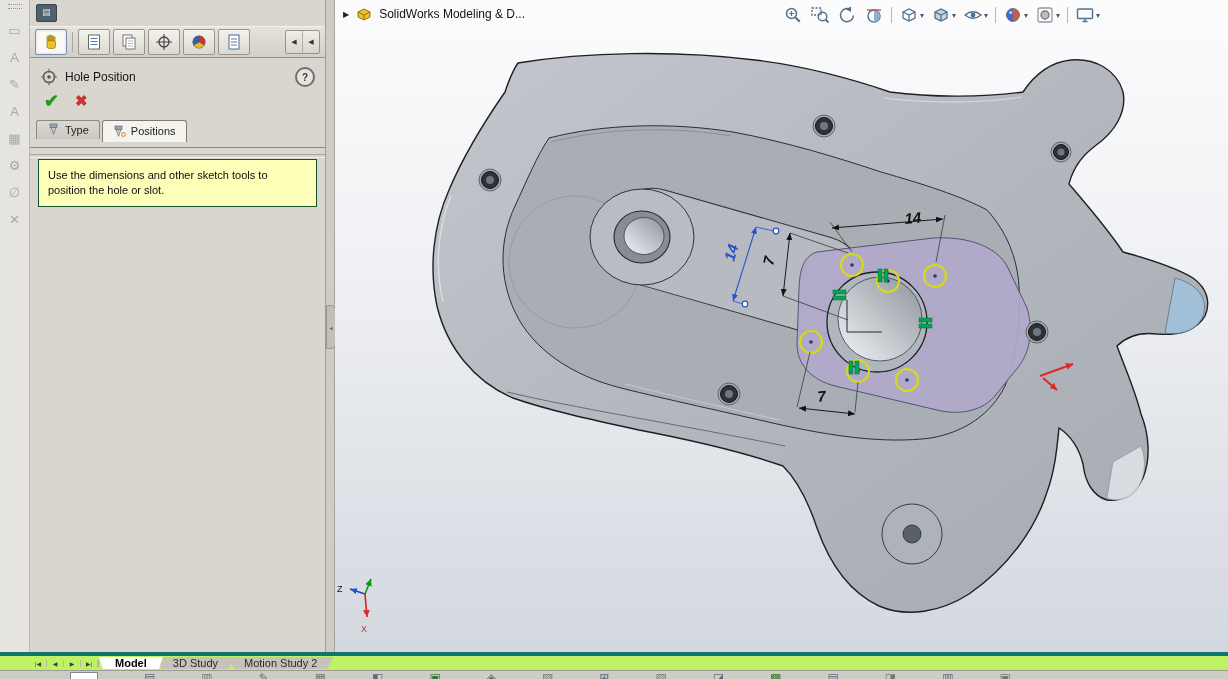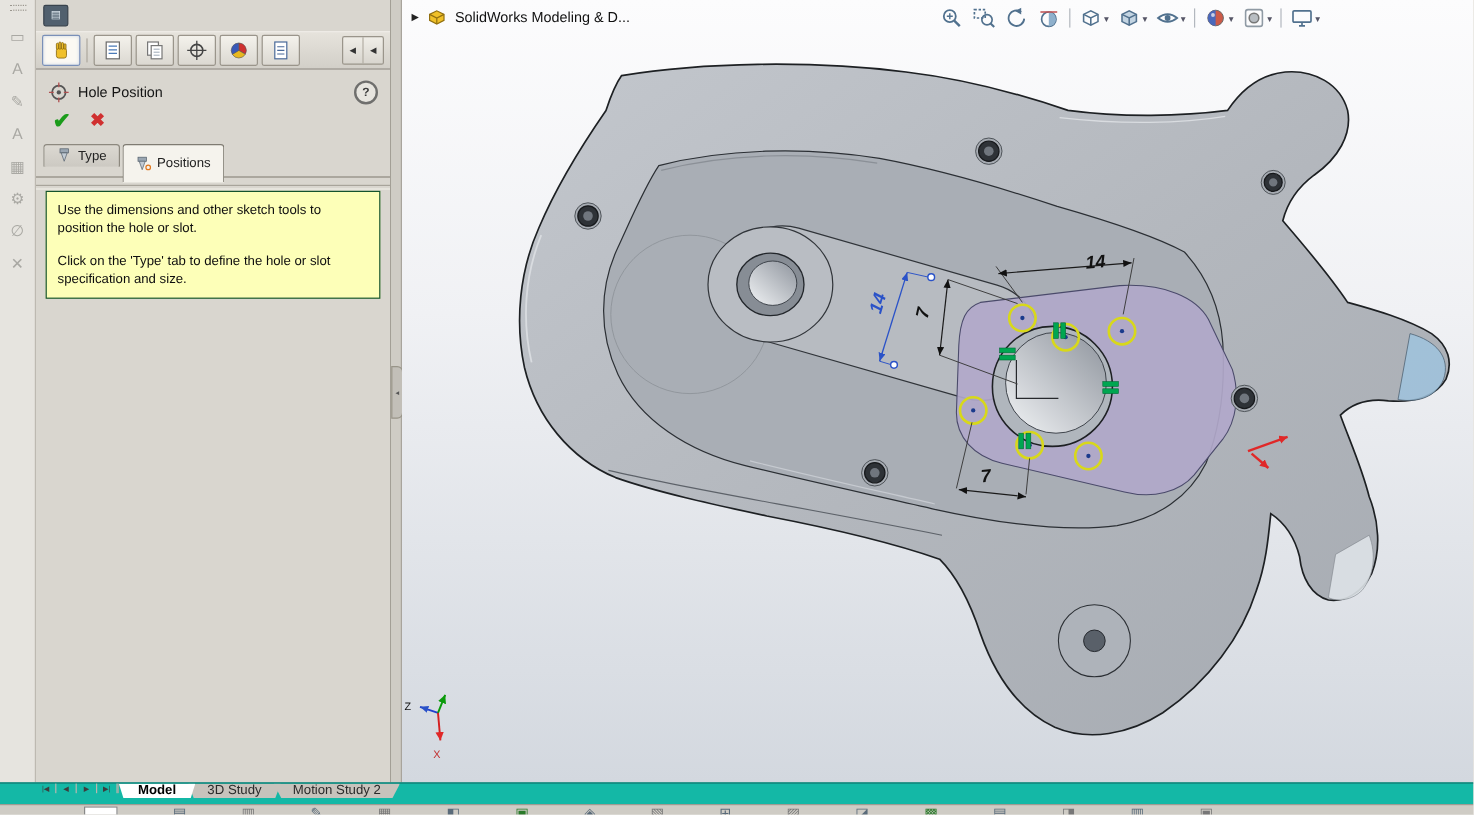--- a/index.html
+++ b/index.html
@@ -23,21 +23,21 @@
   .fly-btn{width:16px;height:22px;display:flex;align-items:center;justify-content:center;font-size:7px;color:#333}
   .fly-btn + .fly-btn{border-left:1px solid #b3aea5}
   .pm-header{display:flex;align-items:center;gap:7px;padding:9px 10px 3px}
   .pm-title{font-weight:normal;font-size:12px;color:#141414}
   .help-btn{margin-left:auto;width:16px;height:16px;border:2px solid #6f6f6d;border-radius:50%;color:#3c3c3c;font-size:10px;font-weight:bold;display:flex;align-items:center;justify-content:center;background:#e7e5df}
   .pm-actions{display:flex;gap:16px;padding:2px 14px 8px;align-items:center}
   .ok{color:#1b9c1b;font-size:18px;font-weight:bold;line-height:18px}
   .cancel{color:#d03030;font-size:15px;font-weight:bold;line-height:16px}
   .pm-tabs{display:flex;padding:2px 6px 0;height:27px;border-bottom:1px solid #8d897f;gap:2px}
   .pm-tab{display:flex;align-items:center;gap:5px;font-size:11px;color:#222;padding:3px 10px 4px;border:1px solid #8d897f;border-bottom:none;border-radius:3px 3px 0 0;background:linear-gradient(#dcd9d2,#ccc9c2);height:19px;box-sizing:border-box}
-  .pm-tab.active{background:#f5f3ed;height:32px;border-color:#7f7b72}
+  .pm-tab.active{background:#f5f3ed;height:22px;border-color:#7f7b72}
   .groove{height:2px;border-top:1px solid #a8a49b;border-bottom:1px solid #efede7;margin-top:6px}
   .pm-section-head{display:flex;align-items:center;padding:9px 10px 6px;font-size:11px;font-weight:bold;color:#1e1e1e}
   .chev{margin-left:auto;color:#555;font-size:10px;font-weight:normal}
   .note{margin:1px 8px;background:#fdffb8;border:1px solid #14532d;padding:8px 9px;font-size:11px;color:#0e0e0e;line-height:1.35}
   .note p{margin:0}
   .note p + p{margin-top:13px}
 
   
   .splitter{position:absolute;left:326px;top:0;width:8px;height:652px;background:#cfccc5;border-right:1px solid #a8a49c}
   .split-handle{position:absolute;left:0;top:305px;width:8px;height:42px;background:#c2bfb8;border:1px solid #989488;border-radius:0 5px 5px 0;display:flex;align-items:center;justify-content:center;font-size:6px;color:#555}
@@ -51,21 +51,21 @@
   .hud .sep{width:1px;height:16px;background:#b2b7be}
   .caret{font-size:8px;color:#556}
   .scene{position:absolute;left:0;top:0}
   .scene text{font-family:"Liberation Sans",sans-serif}
   .dim-text{font-size:15px;font-style:italic;font-weight:bold;fill:#111}
   .dim-text.blue{fill:#2a52c8}
   .triad-label{font-size:9px;fill:#111}
   .triad-label.red{fill:#c23030}
 
   
-  .bottom-bar{position:absolute;left:0;top:652px;width:1228px;height:18px;background:#14b8a6;border-top:1px solid #0f766e;display:flex;align-items:flex-start;box-sizing:border-box}
+  .bottom-bar{position:absolute;left:0;top:652px;width:1228px;height:18px;background:#bef264;border-top:4px solid #0f766e;display:flex;align-items:center;box-sizing:border-box}
   .nav-btns{display:flex;margin-left:30px;border-right:1px solid #aba79e}
   .nav-btn{width:16px;display:flex;align-items:center;justify-content:center;font-size:6px;color:#3d3d3d;border-right:1px solid #bab6ae}
   .mtab{font-size:11px;padding:0 16px;display:flex;align-items:center;color:#2a2a2a;background:#c7c3bc;clip-path:polygon(0 0,100% 0,94% 100%,6% 100%);margin-right:-6px}
   .mtab.active{background:#ffffff;font-weight:bold;color:#000;z-index:2}
 
   
   .status{position:absolute;left:0;top:670px;width:1228px;height:9px;background:#cfccc5;border-top:1px solid #a09c93;overflow:hidden;display:flex;gap:46px;padding-left:70px;box-sizing:border-box}
   .sic{font-size:12px;line-height:15px;color:#5a6b7a}
   .sic.g{color:#777}
   .sic.gr{color:#2a7a2a}
@@ -175,21 +175,20 @@
         </svg>
         <span>Positions</span>
       </div>
     </div>
 
     <div class="groove"></div>
 
 
     <div class="note">
       <p>Use the dimensions and other sketch tools to position the hole or slot.</p>
-      <p>Click on the 'Type' tab to define the hole or slot specification and size.</p>
     </div>
   </div>
 
   <div class="splitter">
     <div class="split-handle">◂</div>
   </div>
 
   <div class="viewport">
 
     <div class="breadcrumb">

